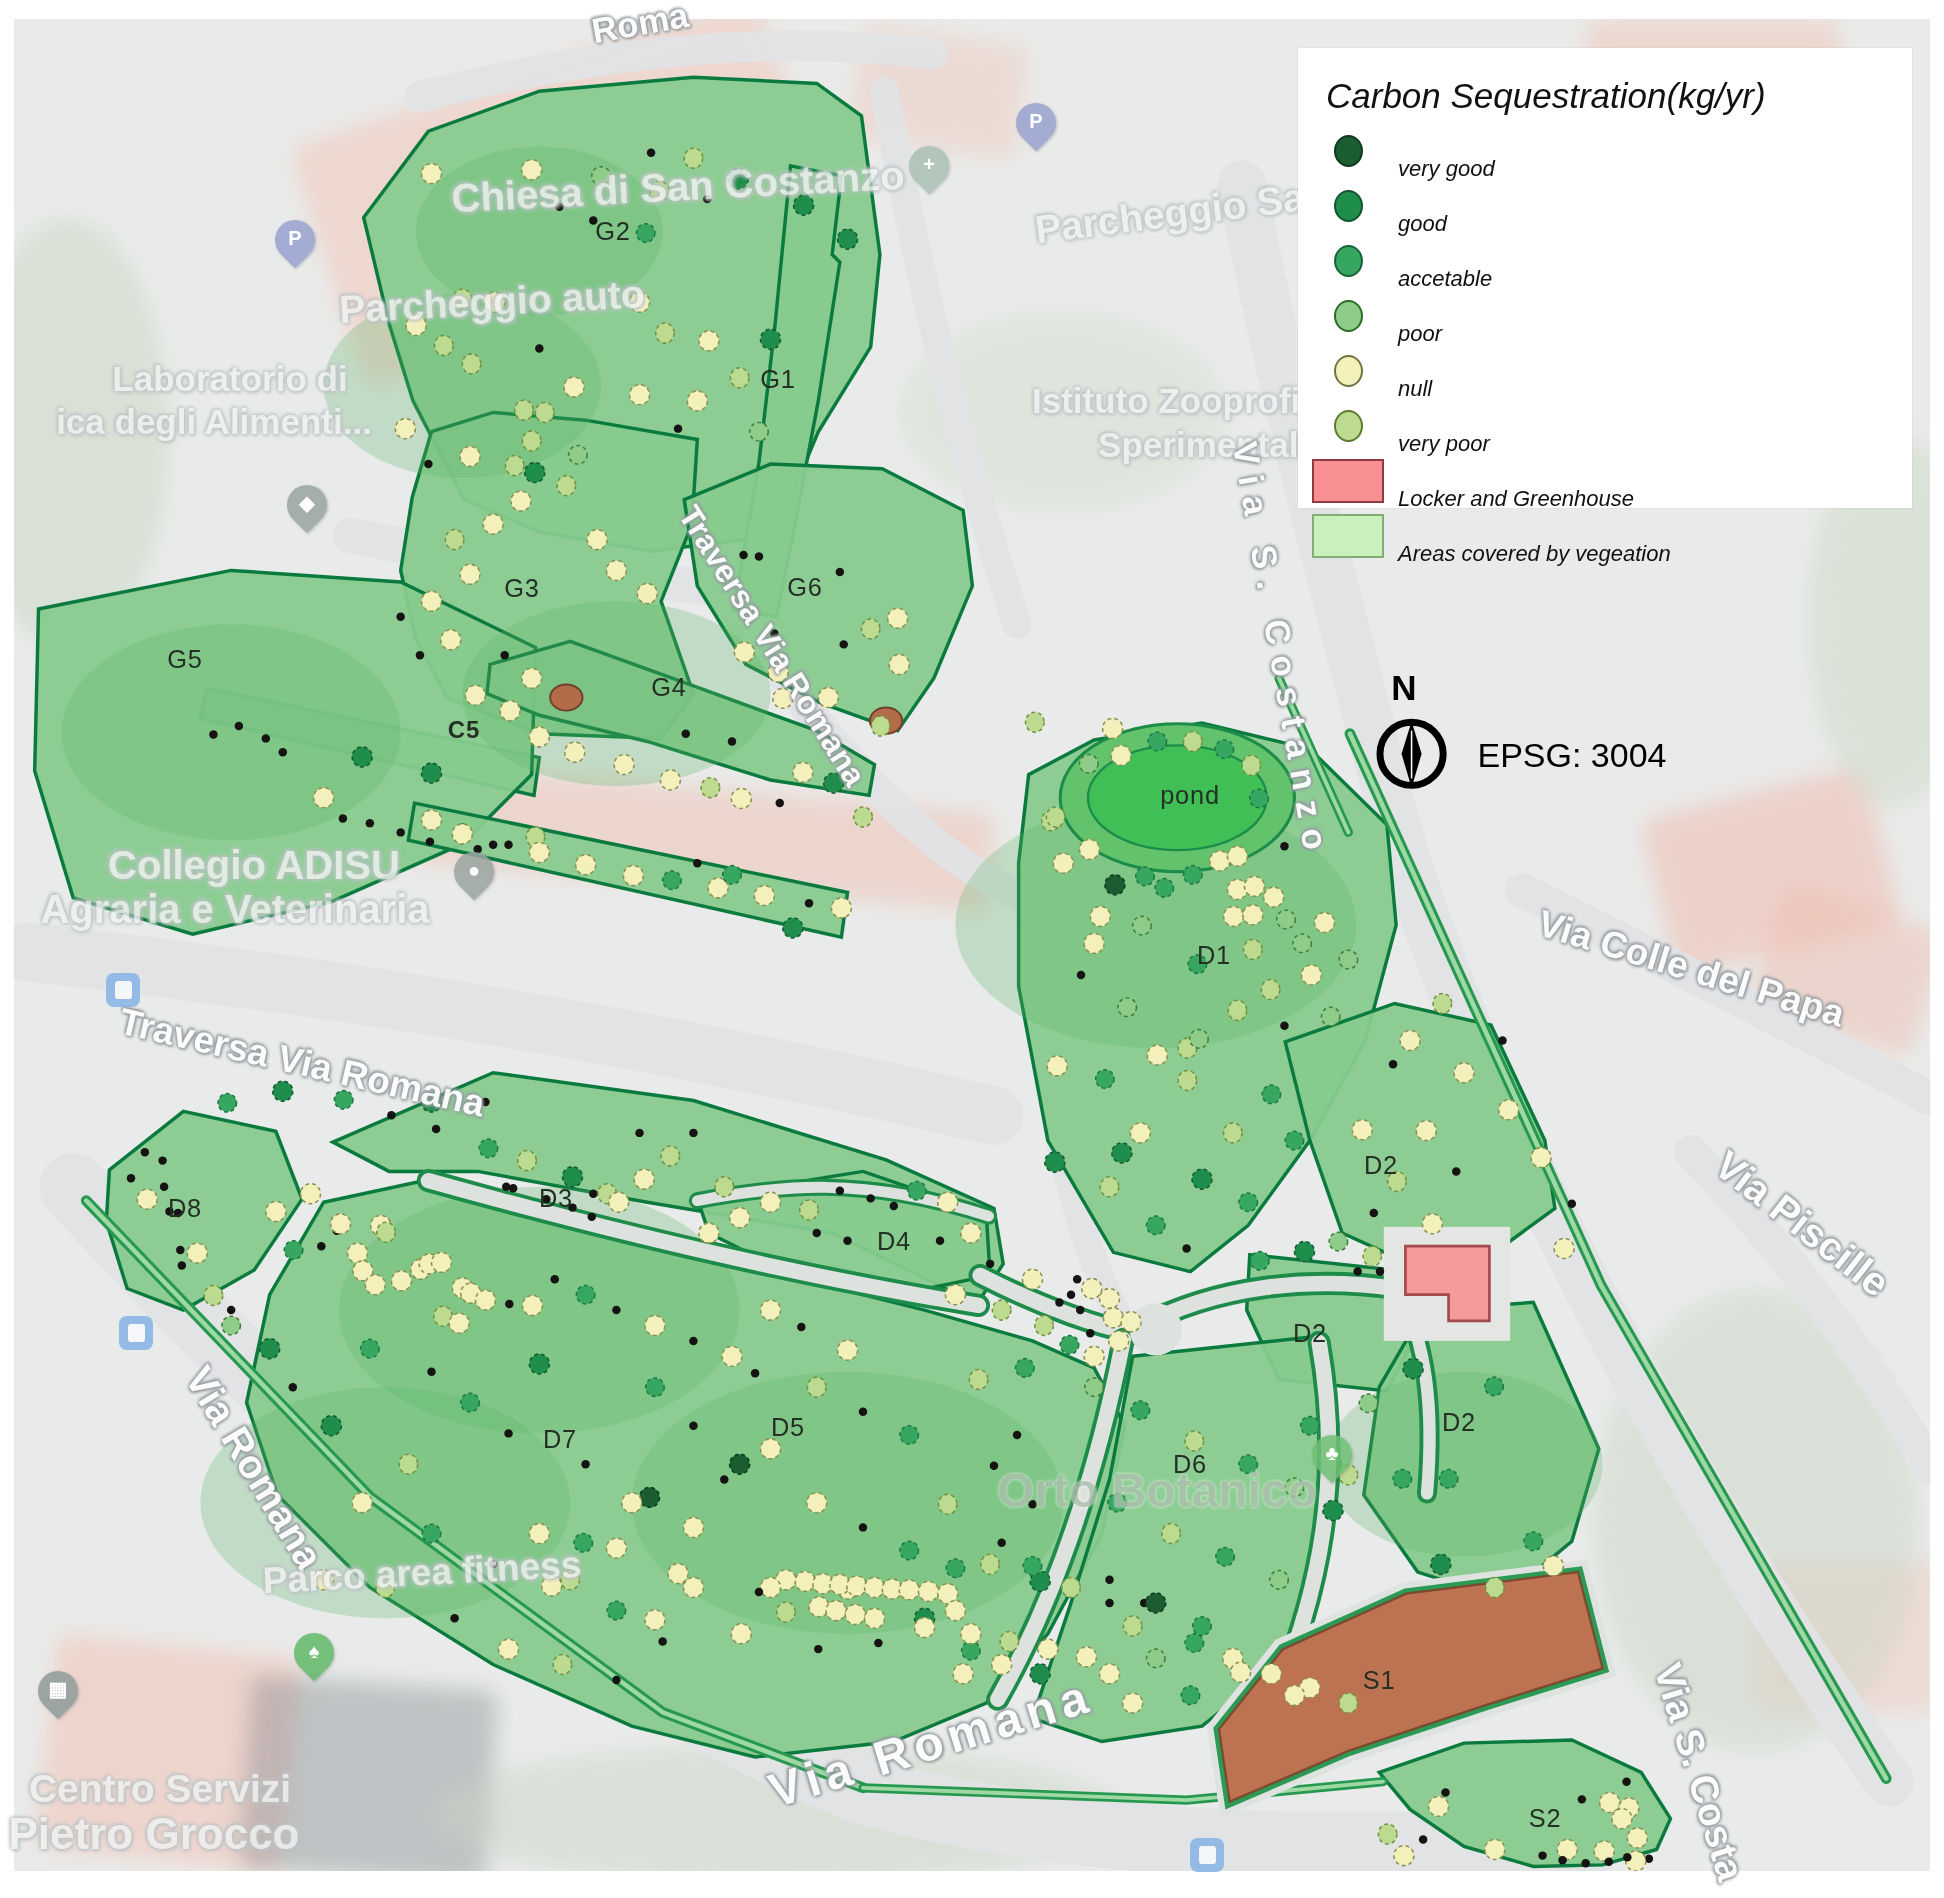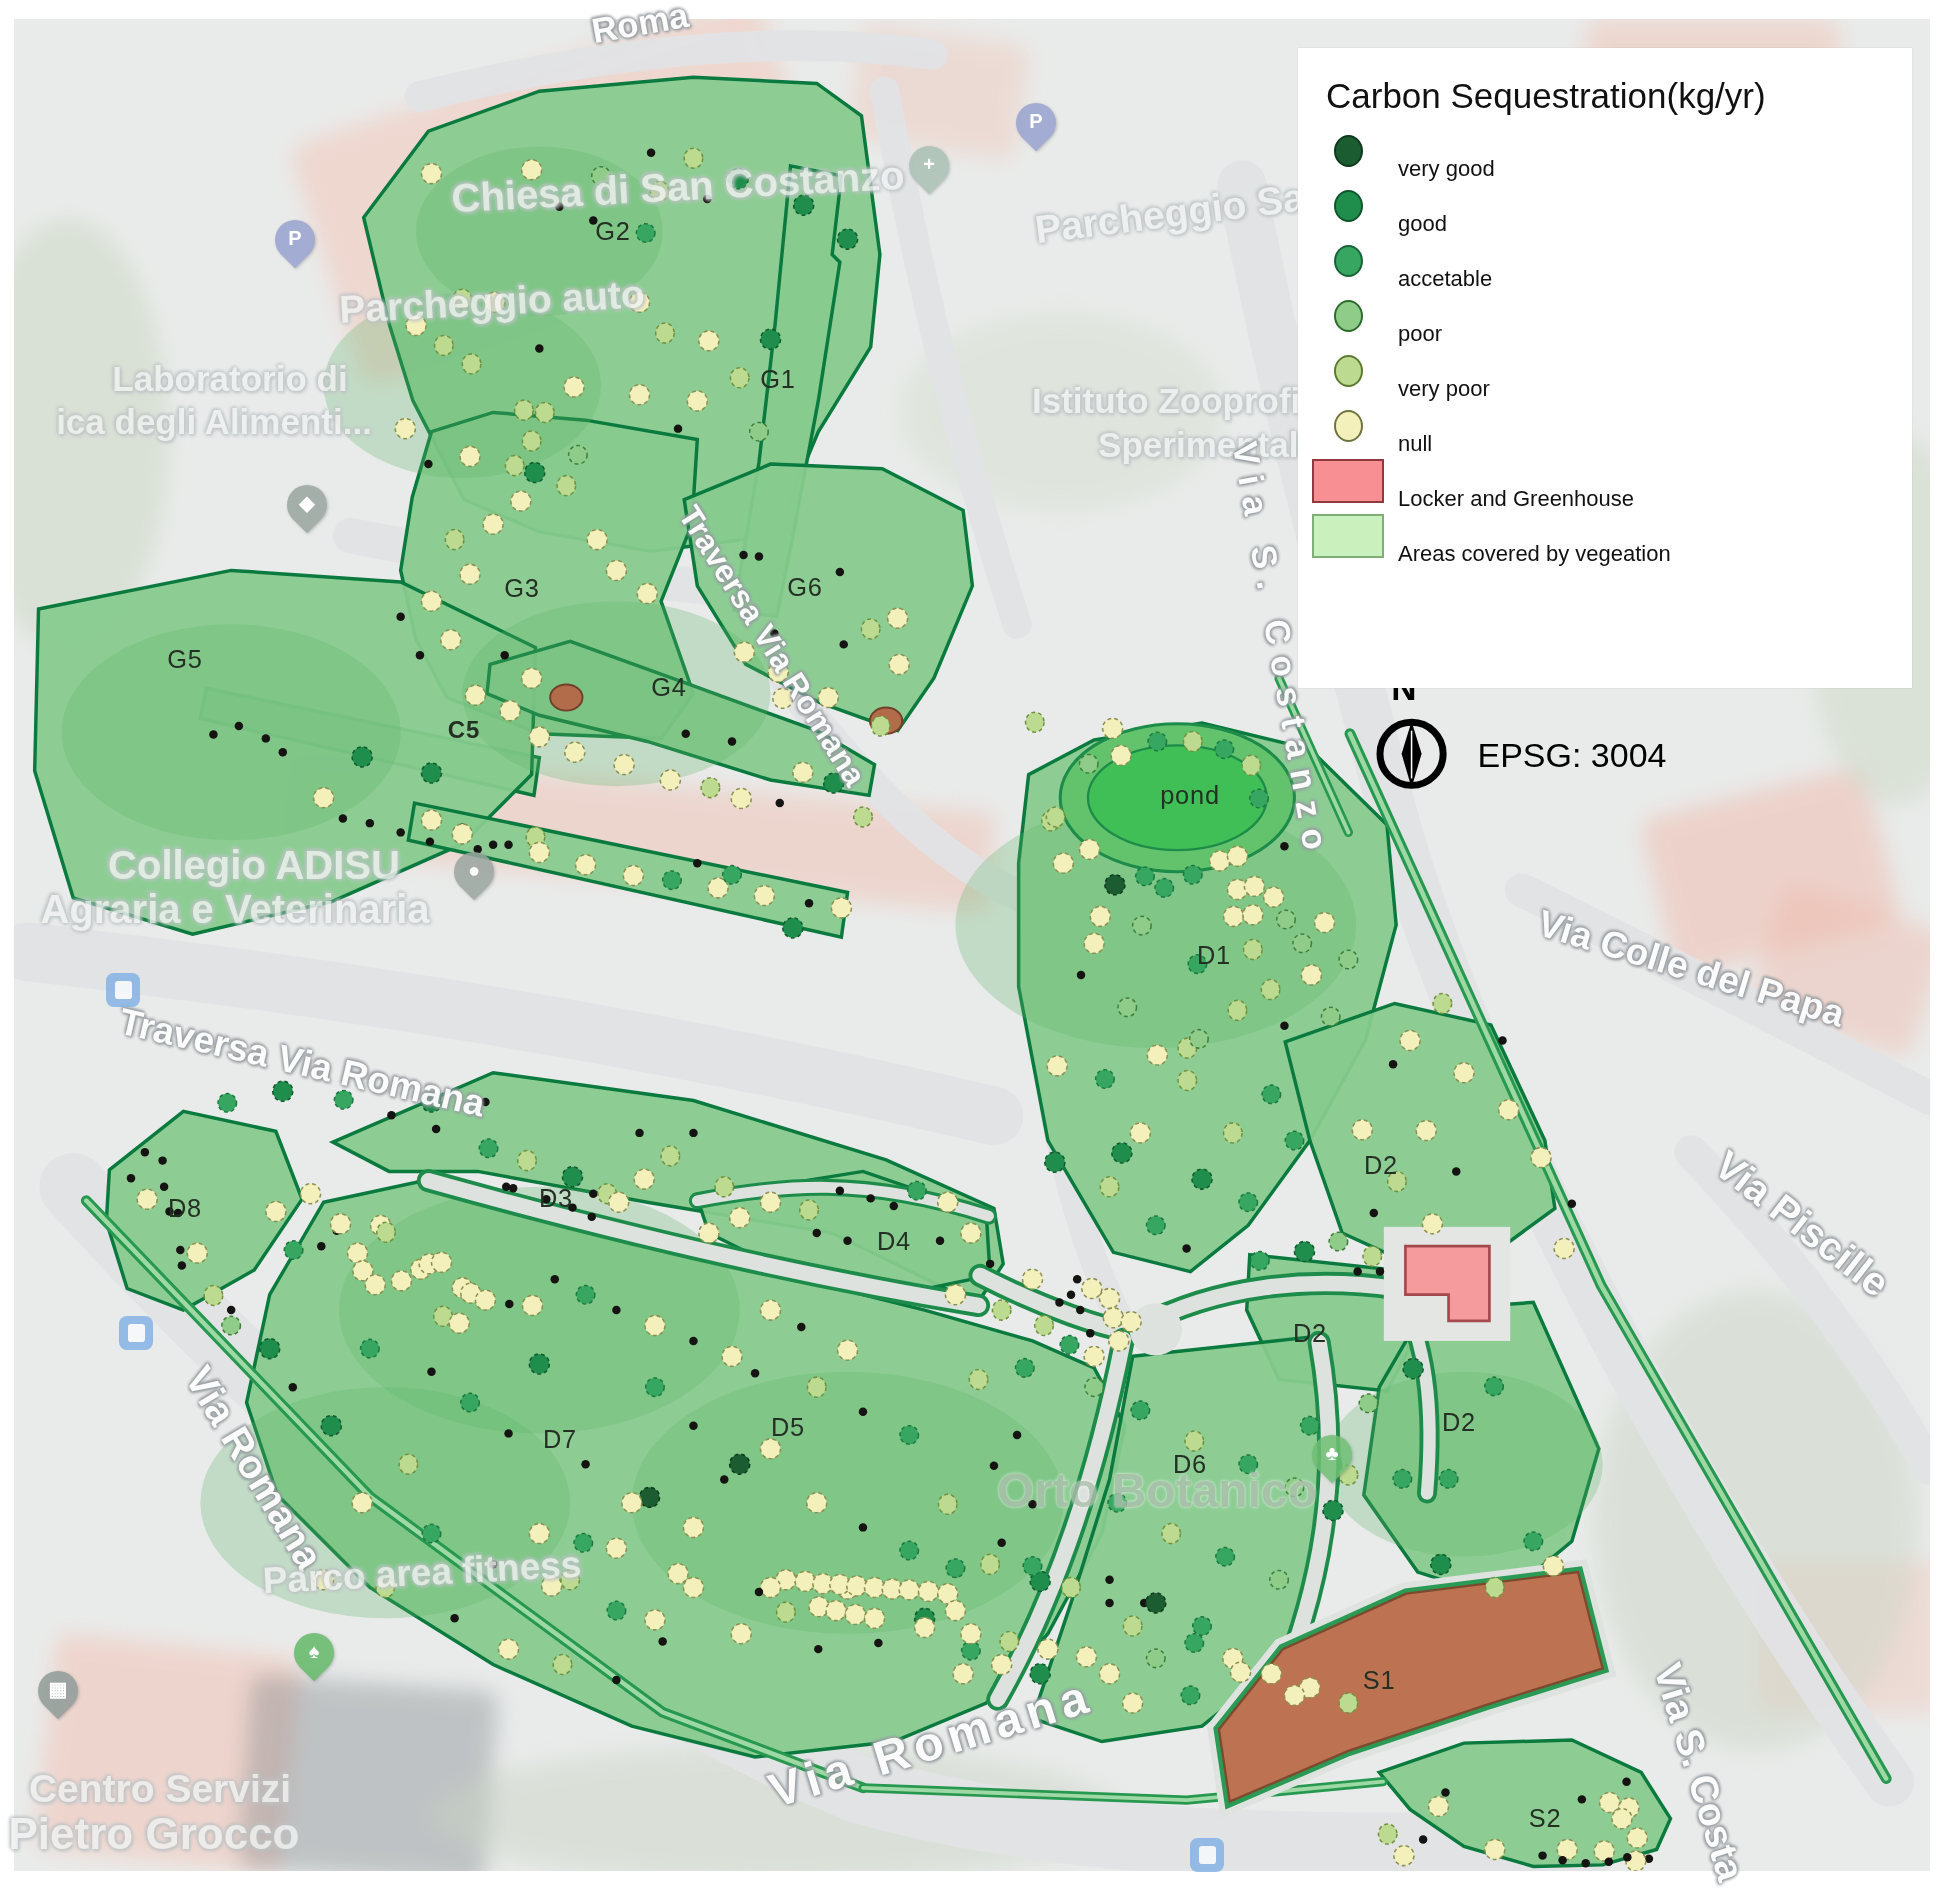--- a/index.html
+++ b/index.html
@@ -26,22 +26,22 @@
   .dot-s{fill:#161412;stroke:none;}
   .dot-b{fill:#b26c4a;stroke:#71402a;stroke-width:2.5;}
   .overlay-label{position:absolute;white-space:nowrap;transform:translate(-50%,-50%);}
   .region-label{color:#243024;font-size:25.4px;letter-spacing:0.8px;}
   .street-white{color:#fdfdfd;font-weight:700;
      text-shadow:0 0 3.9px #969ca1,0 0 3.9px #969ca1,1.5px 1.5px 3.1px #969ca1,-1.5px -1.5px 3.1px #969ca1;opacity:.96;}
   .street-washed{color:#eff1f0;font-weight:700;
      text-shadow:0 0 4.6px #bcc2c4,0 0 4.6px #bcc2c4,1.5px 1.5px 3.9px #bcc2c4,-1.5px -1.5px 3.9px #bcc2c4;opacity:.85;}
   .street-watermark{color:#adc0ad;font-weight:700;opacity:.8;text-shadow:0 0 3.1px #ffffff;}
   
-  #legend{position:absolute;left:1298px;top:48px;width:614px;height:640px;background:#ffffff;
-          box-shadow:0 0 0 0.8px rgba(0,0,0,0.04);}
+  #legend{position:absolute;left:1298px;top:48px;width:614px;height:460px;background:#ffffff;
+          box-shadow:0 0 0 0.8px rgba(0,0,0,0.04);font-style:italic;}
   #legend-title{font-size:35px;color:#111;margin:28px 0 7.7px 28px;}
   .legend-row{display:flex;align-items:center;height:55px;}
   .legend-sym{width:100px;display:flex;justify-content:center;align-items:center;flex:0 0 100px;}
   .legend-label{font-size:22px;color:#111;margin-top:36px;}
   .sym-dot{width:25px;height:28px;border-radius:50%;}
   .sym-smalldot{width:8.5px;height:8.5px;border-radius:50%;}
   .sym-rect{width:68px;height:40px;}
   
   #north-n{position:absolute;left:1404px;top:688px;transform:translate(-50%,-50%);
            font-size:35px;font-weight:700;color:#000;}
@@ -727,29 +727,29 @@
           <span class="legend-label">accetable</span>
         </div>
         <div class="legend-row">
           <span class="legend-sym">
             <span class="sym-dot" style="background: rgb(143, 204, 138); border: 2.3px solid rgb(46, 107, 42);"></span>
           </span>
           <span class="legend-label">poor</span>
         </div>
         <div class="legend-row">
           <span class="legend-sym">
+            <span class="sym-dot" style="background: rgb(243, 240, 188); border: 2.3px solid rgb(111, 116, 64);"></span>
+          </span>
+          <span class="legend-label">null</span>
+        </div>
+        <div class="legend-row">
+          <span class="legend-sym">
             <span class="sym-dot" style="background: rgb(189, 219, 144); border: 2.3px solid rgb(92, 122, 46);"></span>
           </span>
           <span class="legend-label">very poor</span>
-        </div>
-        <div class="legend-row">
-          <span class="legend-sym">
-            <span class="sym-dot" style="background: rgb(243, 240, 188); border: 2.3px solid rgb(111, 116, 64);"></span>
-          </span>
-          <span class="legend-label">null</span>
         </div>
         <div class="legend-row">
           <span class="legend-sym">
             <span class="sym-rect" style="background: rgb(247, 143, 147); border: 2.3px solid rgb(143, 58, 63);"></span>
           </span>
           <span class="legend-label">Locker and Greenhouse</span>
         </div>
         <div class="legend-row">
           <span class="legend-sym">
             <span class="sym-rect" style="background: rgb(201, 240, 189); border: 2.3px solid rgb(127, 174, 118);"></span>

